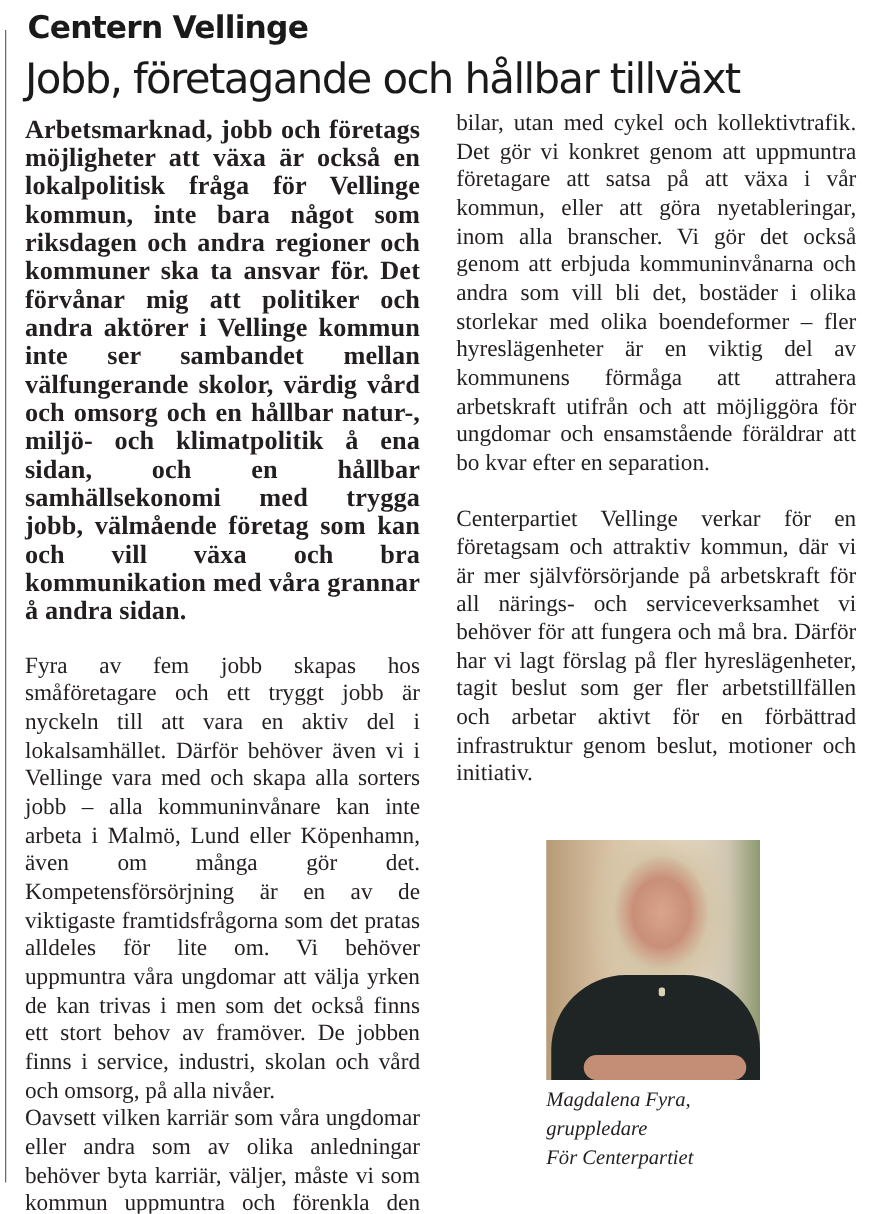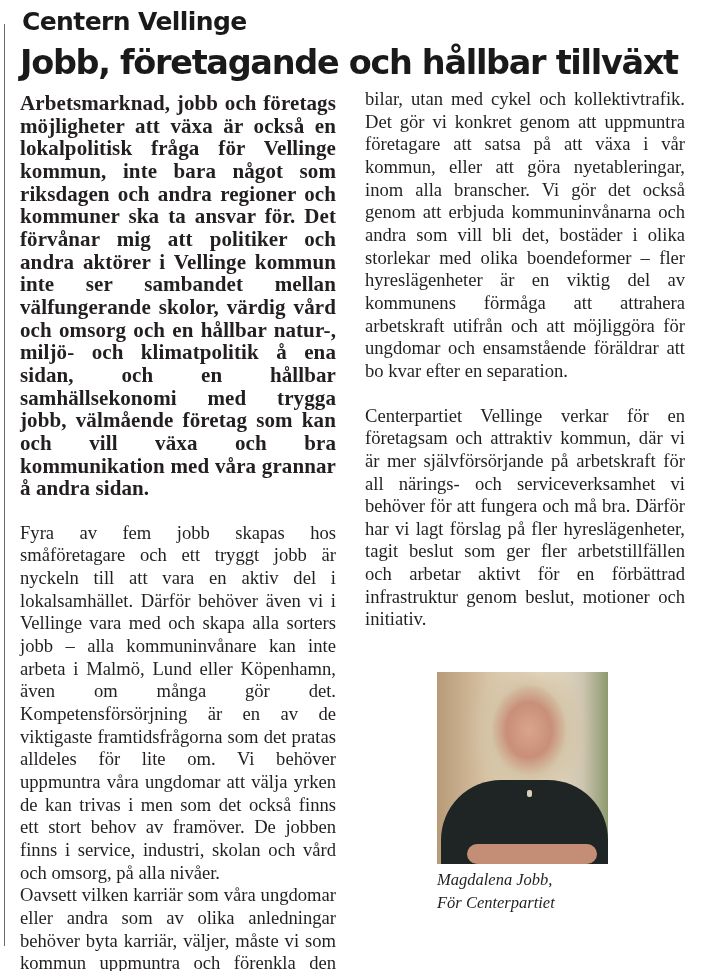--- a/index.html
+++ b/index.html
@@ -1,19 +1,19 @@
 <!DOCTYPE html>
 <html><head>
 <meta charset="utf-8">
 <style>
   html, body { margin:0; padding:0; background:#ffffff; }
   body { width:713px; height:971px; position:relative; overflow:hidden; color:#231f20; }
   .rule { position:absolute; left:4px; top:24px; width:1px; height:922px; background:#6b6b6b; }
   .kicker { position:absolute; left:22px; top:6px; font-family:"DejaVu Sans", sans-serif; font-weight:bold; font-size:25px; letter-spacing:-0.6px; color:#1a1a1a; line-height:32px; white-space:nowrap; }
-  .headline { position:absolute; left:20px; top:40px; font-family:"DejaVu Sans", sans-serif; font-weight:bold; font-size:33.5px; letter-spacing:-1.3px; color:#1a1a1a; line-height:46px; white-space:nowrap; }
+  .headline { position:absolute; left:20px; top:40px; font-family:"DejaVu Sans", sans-serif; font-weight:normal; font-size:33.5px; letter-spacing:-1.3px; color:#1a1a1a; line-height:46px; white-space:nowrap; }
   .col { position:absolute; font-family:"Liberation Serif", serif; font-size:18.6px; line-height:22.65px; text-align:justify; hyphens:manual; }
   .col p { margin:0; }
   .col-left { left:20px; top:92px; width:316px; }
   .col-right { left:365px; top:88px; width:320px; }
   .lead { font-weight:bold; font-size:21px; letter-spacing:0.1px; }
   .gap { height:22px; }
   .photo { position:absolute; left:437px; top:672px; width:171px; height:192px; overflow:hidden;
     background:
       radial-gradient(ellipse 38px 46px at 92px 58px, #d9a48c 0%, #c98f78 60%, rgba(201,143,120,0) 100%),
       radial-gradient(ellipse 62px 80px at 92px 60px, #e2d6bf 0%, #d4c4a6 55%, rgba(212,196,166,0) 100%),
@@ -46,15 +46,16 @@
   <p>Centerpartiet Vellinge verkar för en företagsam och attraktiv kommun, där vi är mer självförsörjande på arbetskraft för all närings- och serviceverksamhet vi behöver för att fungera och må bra. Därför har vi lagt förslag på fler hyreslägenheter, tagit beslut som ger fler arbetstillfällen och arbetar aktivt för en förbättrad infrastruktur genom beslut, motioner och initiativ.</p>
 </div>
 
 <div class="photo">
   <div class="shirt"></div>
   <div class="necklace"></div>
   <div class="arms"></div>
 </div>
 
 <div class="caption">
-  <div>Magdalena Jobb,</div>
+  <div>Magdalena Fyra,</div>
+  <div>gruppledare</div>
   <div>För Centerpartiet</div>
 </div>
 
 </body></html>

